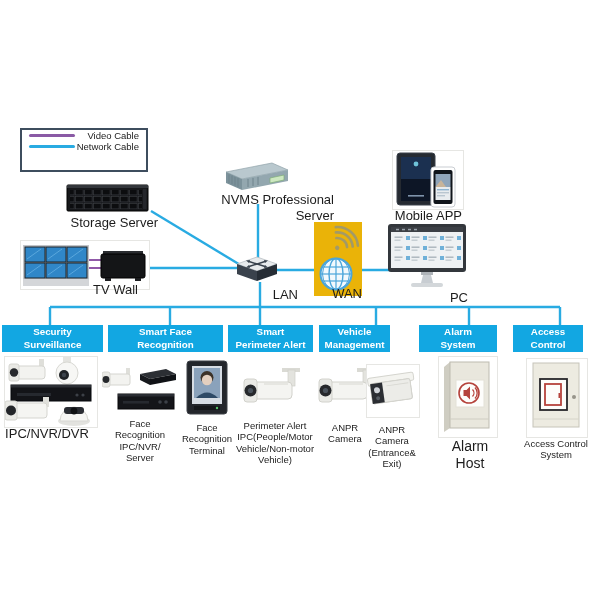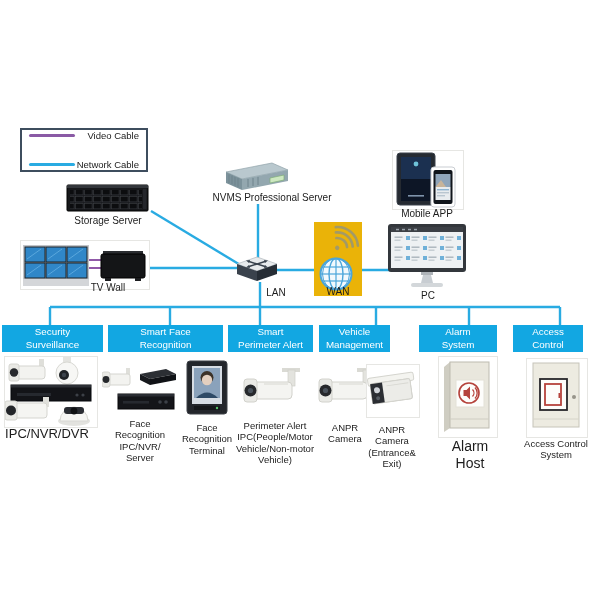--- a/index.html
+++ b/index.html
@@ -1,31 +1,31 @@
 <!DOCTYPE html>
 <html><head>
 <meta charset="utf-8">
 <style>
   html,body{margin:0;padding:0;background:#fff;}
   .canvas{position:relative;width:600px;height:600px;background:#fff;overflow:hidden;
           font-family:"Liberation Sans","DejaVu Sans",sans-serif;color:#1c1c1c;}
   .abs{position:absolute;}
-  .lbl{position:absolute;font-size:10px;line-height:1.2;text-align:center;color:#1c1c1c;white-space:pre-line;}
+  .lbl{position:absolute;font-size:13px;line-height:1.2;text-align:right;color:#1c1c1c;white-space:pre-line;}
   .dlbl{position:absolute;font-size:9.5px;line-height:1.2;text-align:center;color:#1c1c1c;white-space:pre-line;}
   .whitebox{position:absolute;background:#fff;border:1px solid #e6e6e3;}
   
   .legend{position:absolute;left:20px;top:128px;width:128px;height:44px;border:2px solid #3e4d5e;background:#fff;
-          display:flex;flex-direction:column;justify-content:space-between;box-sizing:border-box;}
+          display:flex;flex-direction:column;justify-content:flex-start;box-sizing:border-box;}
   .legrow{display:flex;align-items:center;padding:0 7px;}
   .legline{width:46px;height:3px;border-radius:2px;flex:none;}
   .legline.video{background:#8a5aa5;}
   .legline.network{background:#29abe2;}
   .legtxt{flex:1;text-align:right;font-size:9.5px;color:#222;}
   
-  .bar{position:absolute;top:325px;height:27px;background:#12a7e2;color:#fff;font-weight:normal;
+  .bar{position:absolute;top:325px;height:27px;background:#12a7e2;color:#fff;font-weight:bold;
        font-size:9.8px;line-height:1.25;display:flex;align-items:center;justify-content:center;
        text-align:center;white-space:pre-line;}
 </style>
 </head>
 <body>
 
 <div class="canvas">
 
   <svg class="abs" style="left:0;top:0" width="600" height="600">
     <g stroke="#29abe2" stroke-width="2.4" fill="none">

